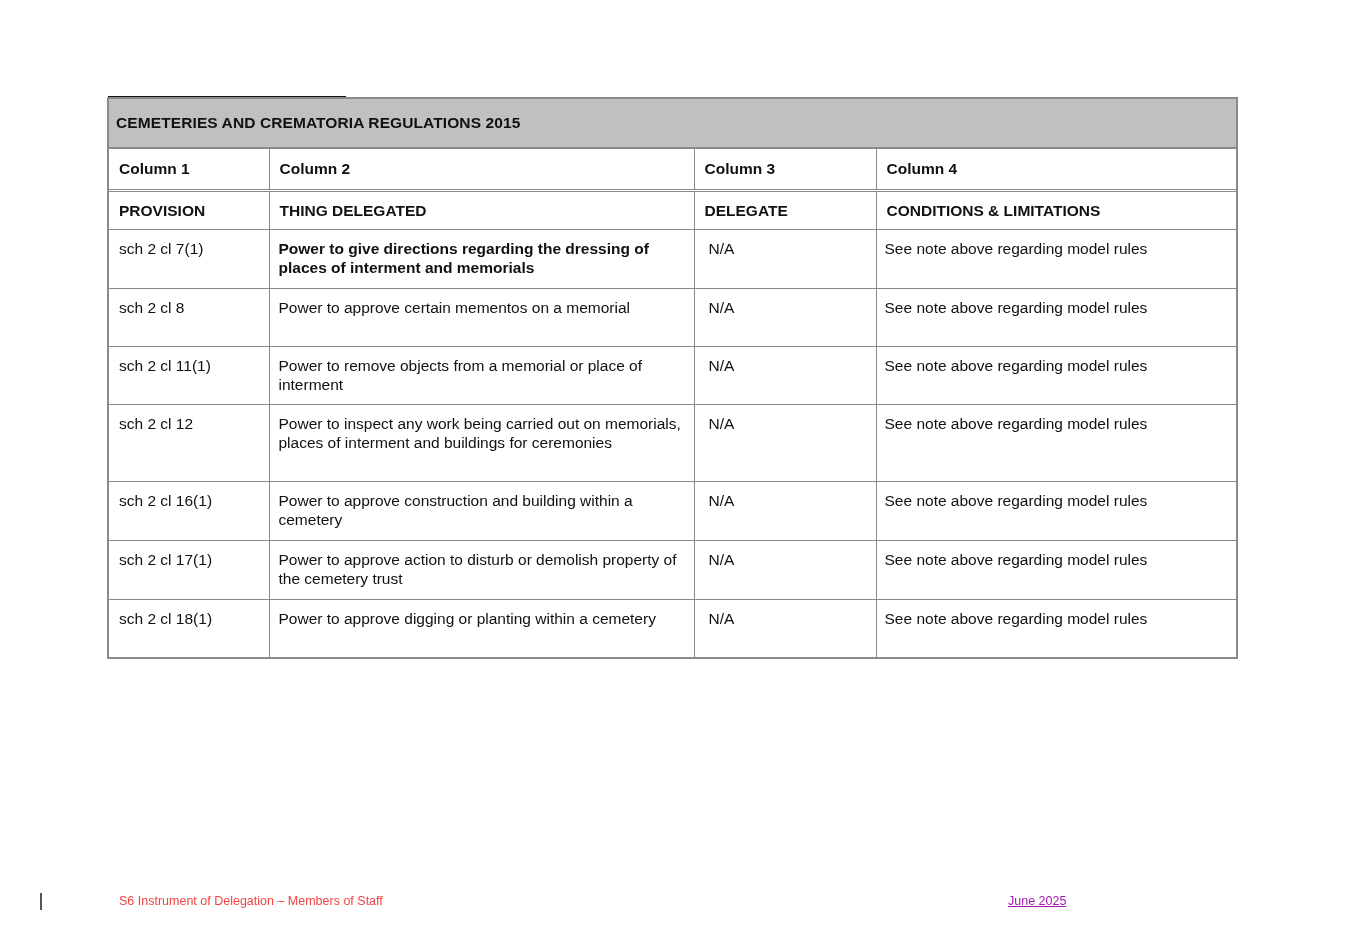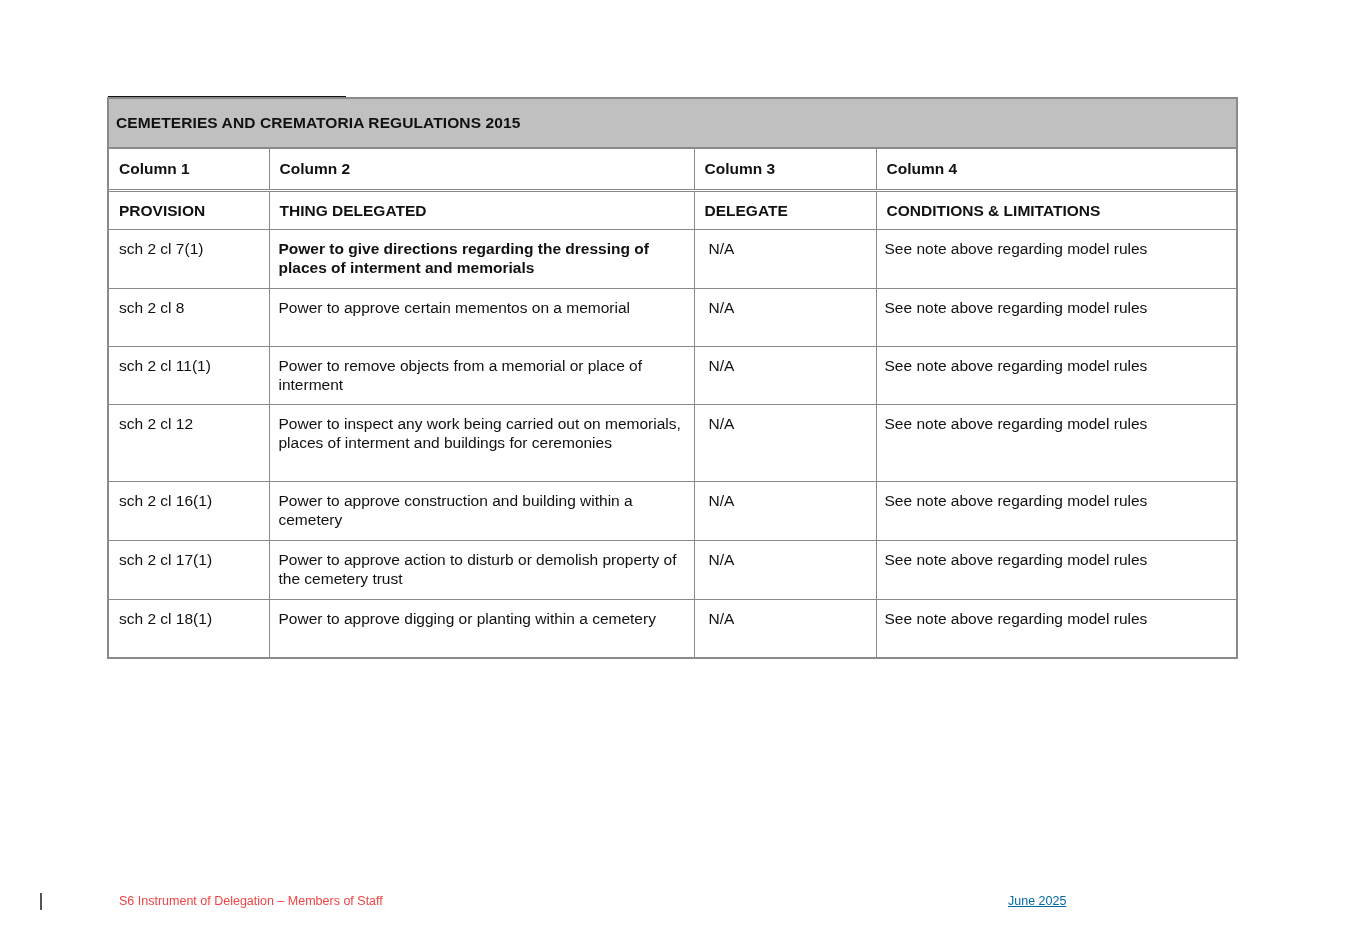--- a/index.html
+++ b/index.html
@@ -21,21 +21,21 @@
   td.c1 { padding-left: 10px; }
   td.c2 { padding-left: 9px; padding-right: 6px; }
   td.c3 { padding-left: 14px; }
   td.c4 { padding-left: 8px; }
   tr:first-child td { border-top: none; }
   td:first-child { border-left: none; }
   td:last-child { border-right: none; }
   tr:last-child td { border-bottom: none; }
   .footer-bar { position: absolute; left: 40px; top: 893px; width: 2px; height: 17px; background: #555; }
   .footer-left { position: absolute; left: 99px; top: 894px; font-size: 12.5px; color: #ef4444; margin-left: 20px; }
-  .footer-right { position: absolute; left: 1008px; top: 894px; font-size: 12.5px; color: #0369a1;
+  .footer-right { position: absolute; left: 1008px; top: 894px; font-size: 12.5px; color: #a21caf;
                   text-decoration: underline; cursor: pointer; }
 </style>
 </head>
 <body>
 
 <div class="top-accent"></div>
 
 <div class="tbl-wrap">
   <div class="title-row">CEMETERIES AND CREMATORIA REGULATIONS 2015</div>
   <table>

